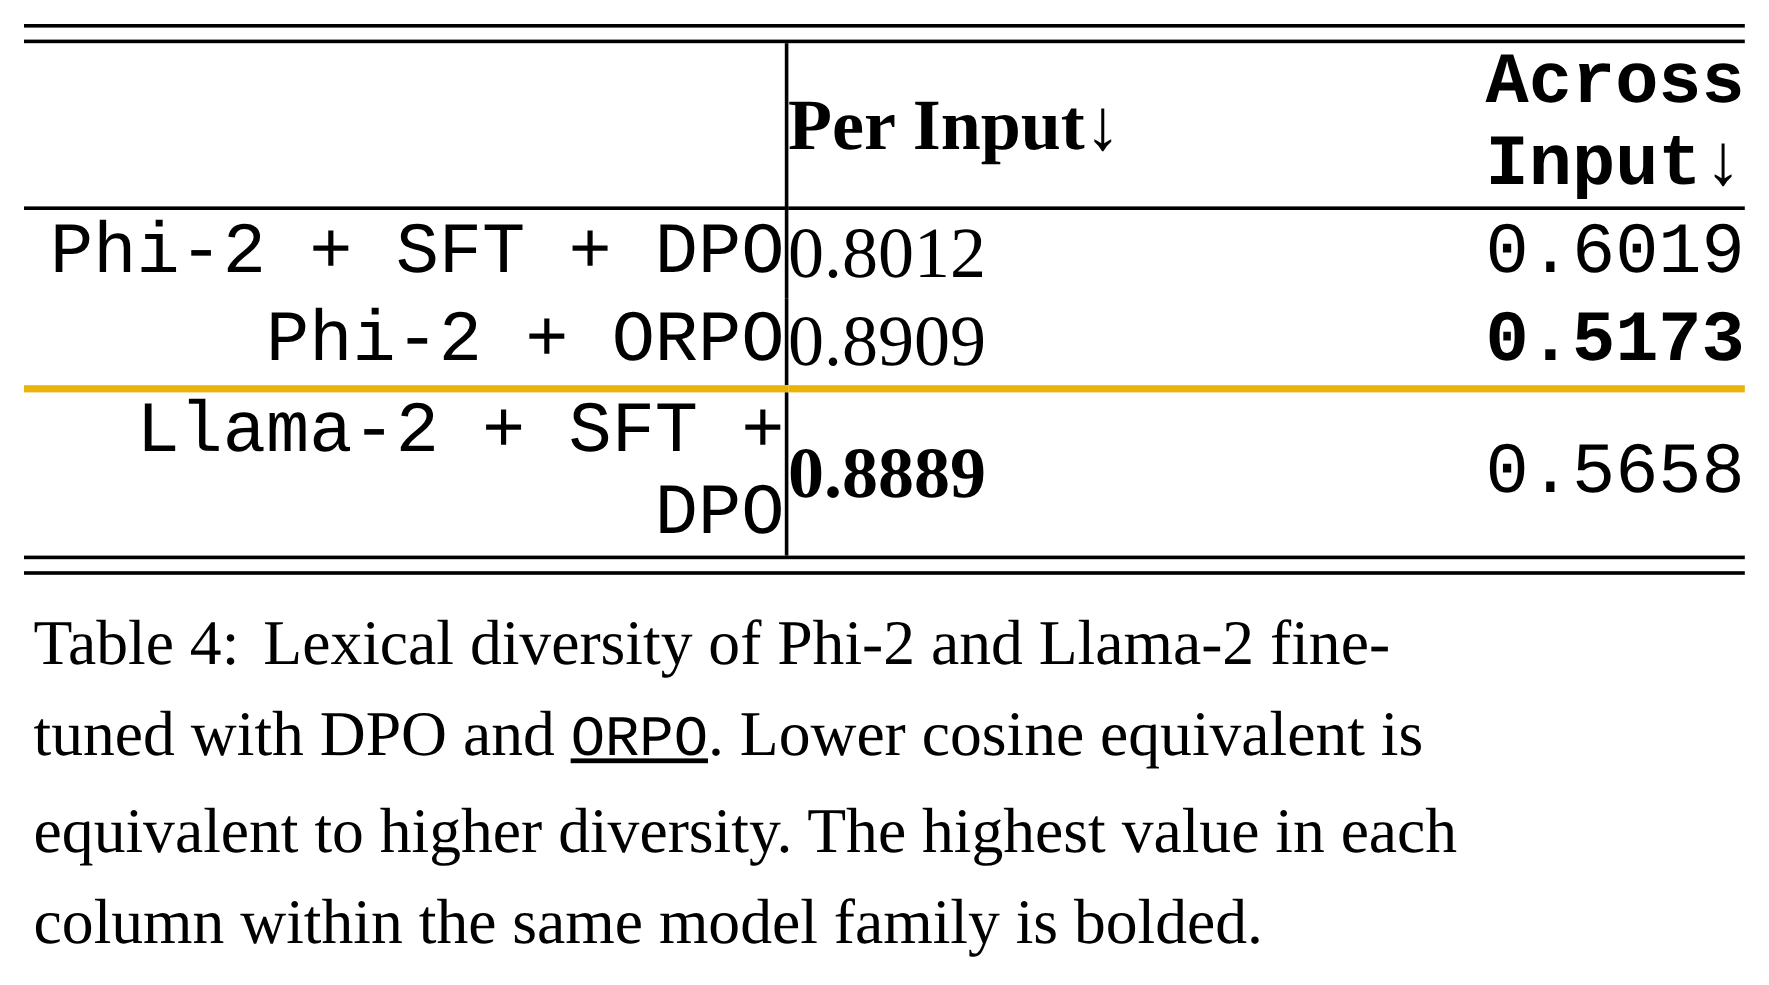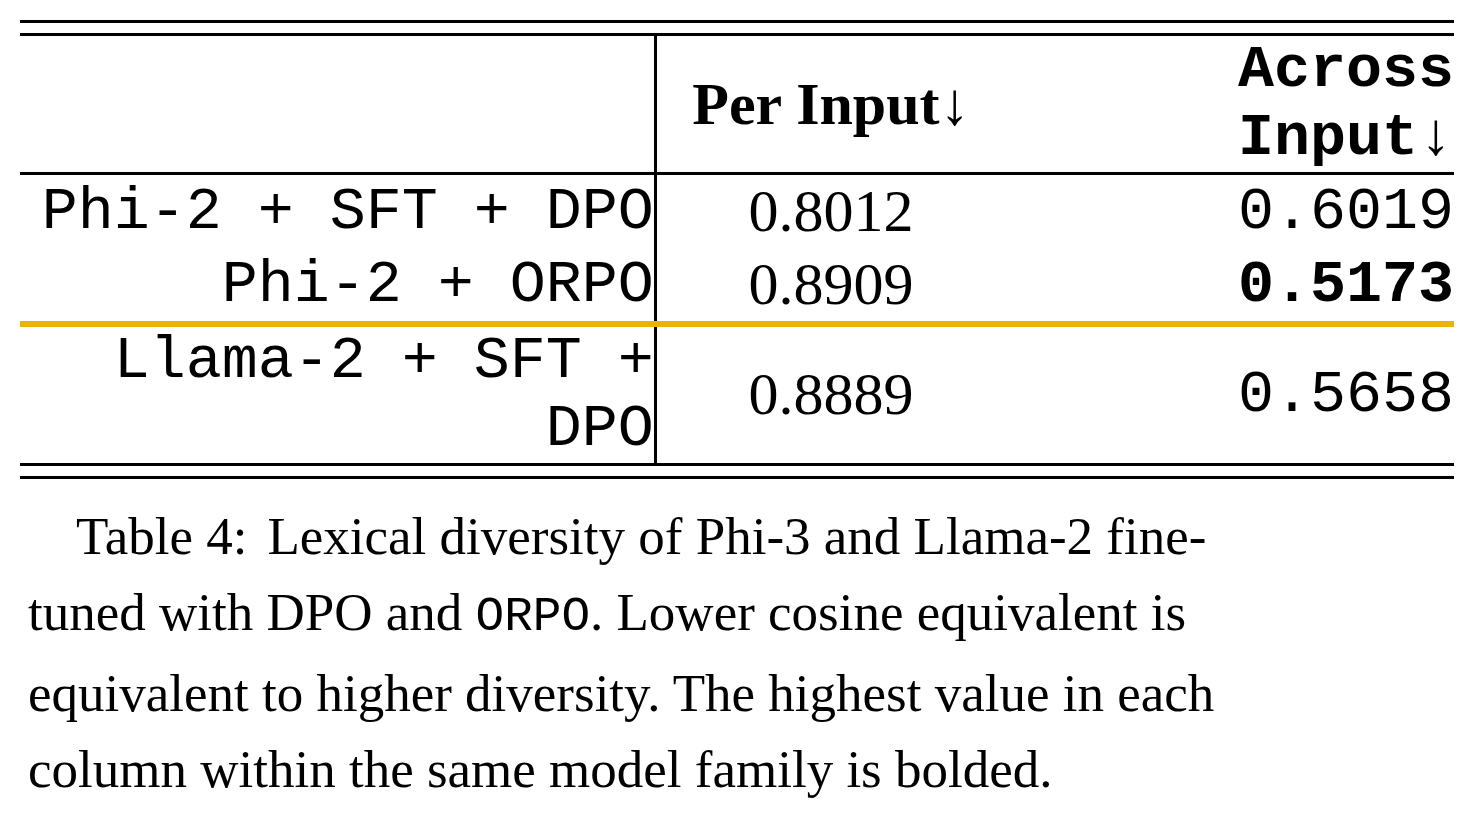--- a/index.html
+++ b/index.html
@@ -26,21 +26,21 @@
   }
   table.results {
     border-collapse: collapse;
     table-layout: fixed;
     width: 100%;
     font-size: 60px;
   }
   table.results th, table.results td { padding: 0; }
 
   .col-model  { width: 44.3%; text-align: right;  padding-left: 22px; border-right: 3px solid #000; font-family: Liberation Mono, monospace; }
-  .col-per    { width: 24.4%; text-align: center; }
+  .col-per    { width: 24.4%; text-align: left; }
   .col-across { width: 31.3%; text-align: right; font-family: Liberation Mono, monospace; }
 
   thead th {
     height: 82px;
     border-bottom: 3px solid #000;
     font-weight: bold;
     vertical-align: middle;
   }
   tbody td {
     height: 75px;
@@ -52,24 +52,25 @@
 
   
   .caption {
     position: absolute;
     left: 28px; top: 498px;
     width: 1440px;
     font-size: 53px;
     line-height: 76px;
     white-space: nowrap;
   }
-  .caption .cap-label { margin-right: 20px; margin-left: 48px; }
+  .caption .cap-label { margin-right: 20px; }
   .caption .tt {
     font-family: "Liberation Mono", "DejaVu Sans Mono", monospace;
     font-size: 0.90em;
+    text-decoration: underline;
   }
 </style>
 </head>
 <body>
 
 <div class="table-block">
 
   <div class="rule-double"></div>
 
   <table class="results">
@@ -86,28 +87,28 @@
         <td class="col-per" style="font-weight: normal;">0.8012</td>
         <td class="col-across">0.6019</td>
       </tr>
       <tr class="group-end">
         <td class="col-model">Phi-2 + ORPO</td>
         <td class="col-per">0.8909</td>
         <td class="col-across" style="font-weight: bold;">0.5173</td>
       </tr>
       <tr>
         <td class="col-model">Llama-2 + SFT + DPO</td>
-        <td class="col-per" style="font-weight: normal;">0.8889</td>
+        <td class="col-per" style="font-weight: bold;">0.8889</td>
         <td class="col-across">0.5658</td>
       </tr>
     </tbody>
   </table>
 
   <div class="rule-double"></div>
 
 </div>
 
 <div class="caption">
-  <div><span class="cap-label">Table 4:</span><span>Lexical diversity of Phi-3 and Llama-2 fine-</span></div>
+  <div><span class="cap-label">Table 4:</span><span>Lexical diversity of Phi-2 and Llama-2 fine-</span></div>
   <div><span>tuned with DPO and </span><span class="tt">ORPO</span><span>. Lower cosine equivalent is</span></div>
   <div><span>equivalent to higher diversity. The highest value in each</span></div>
   <div><span>column within the same model family is bolded.</span></div>
 </div>
 
 </body></html>

